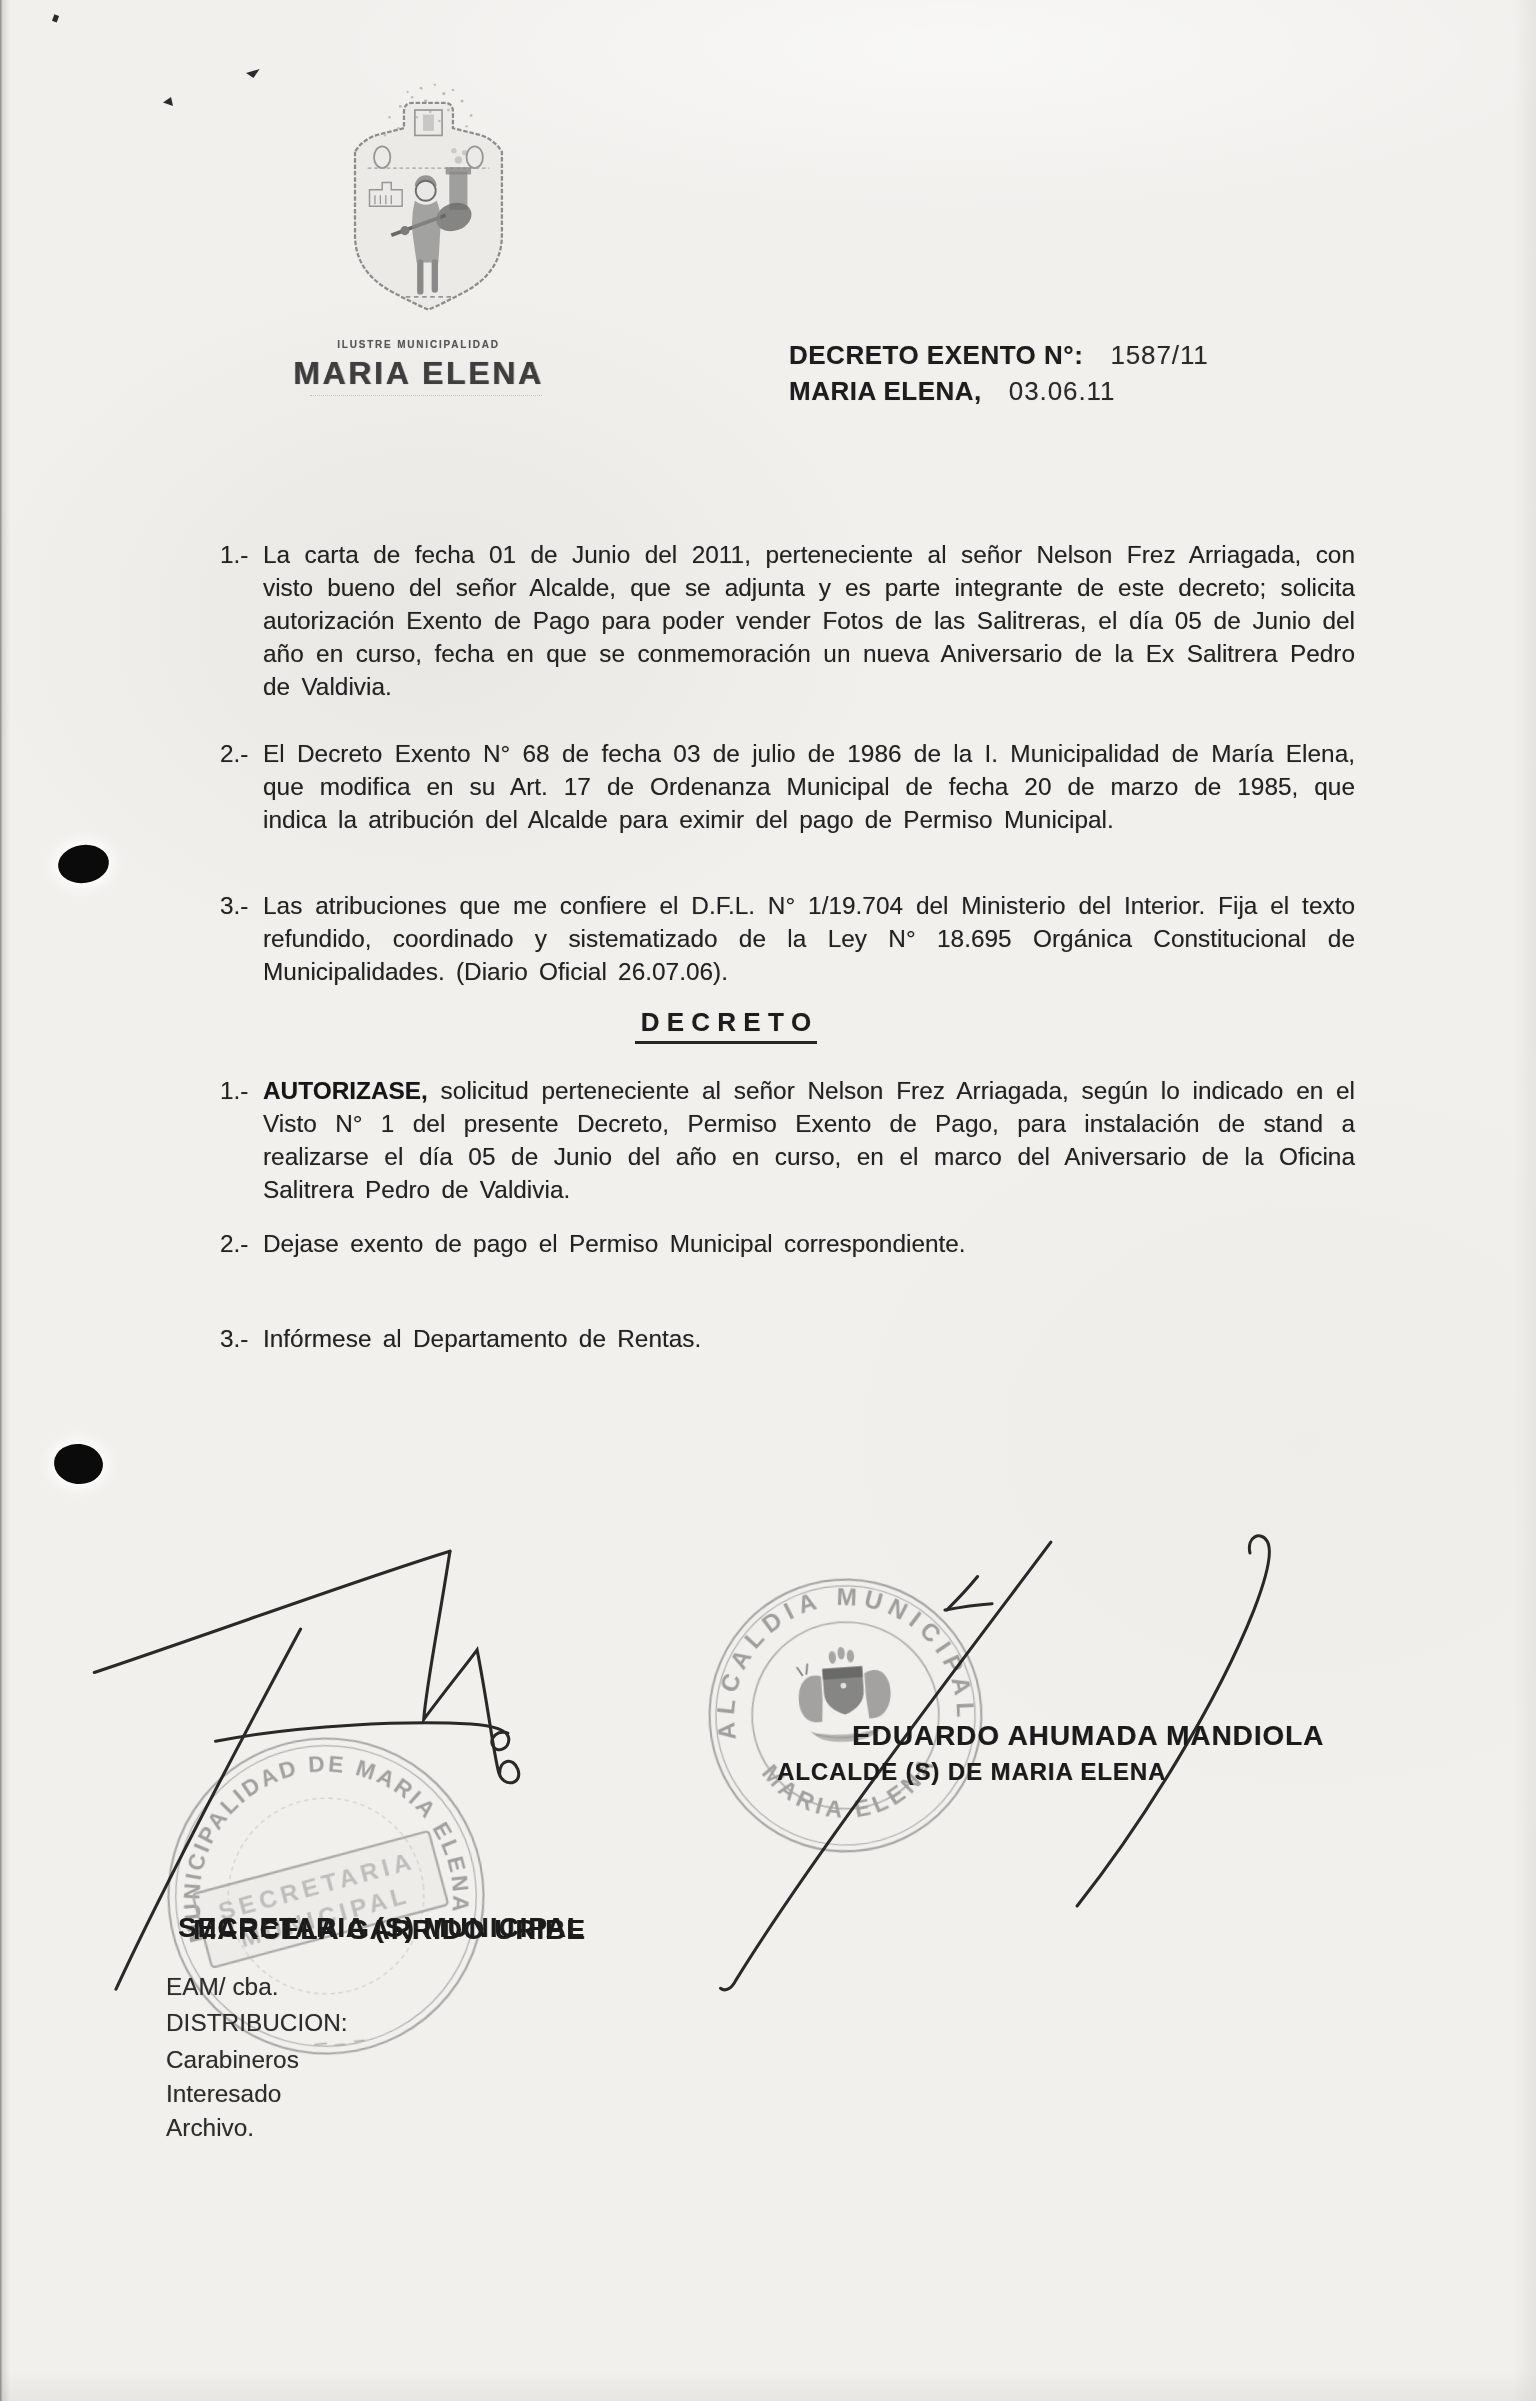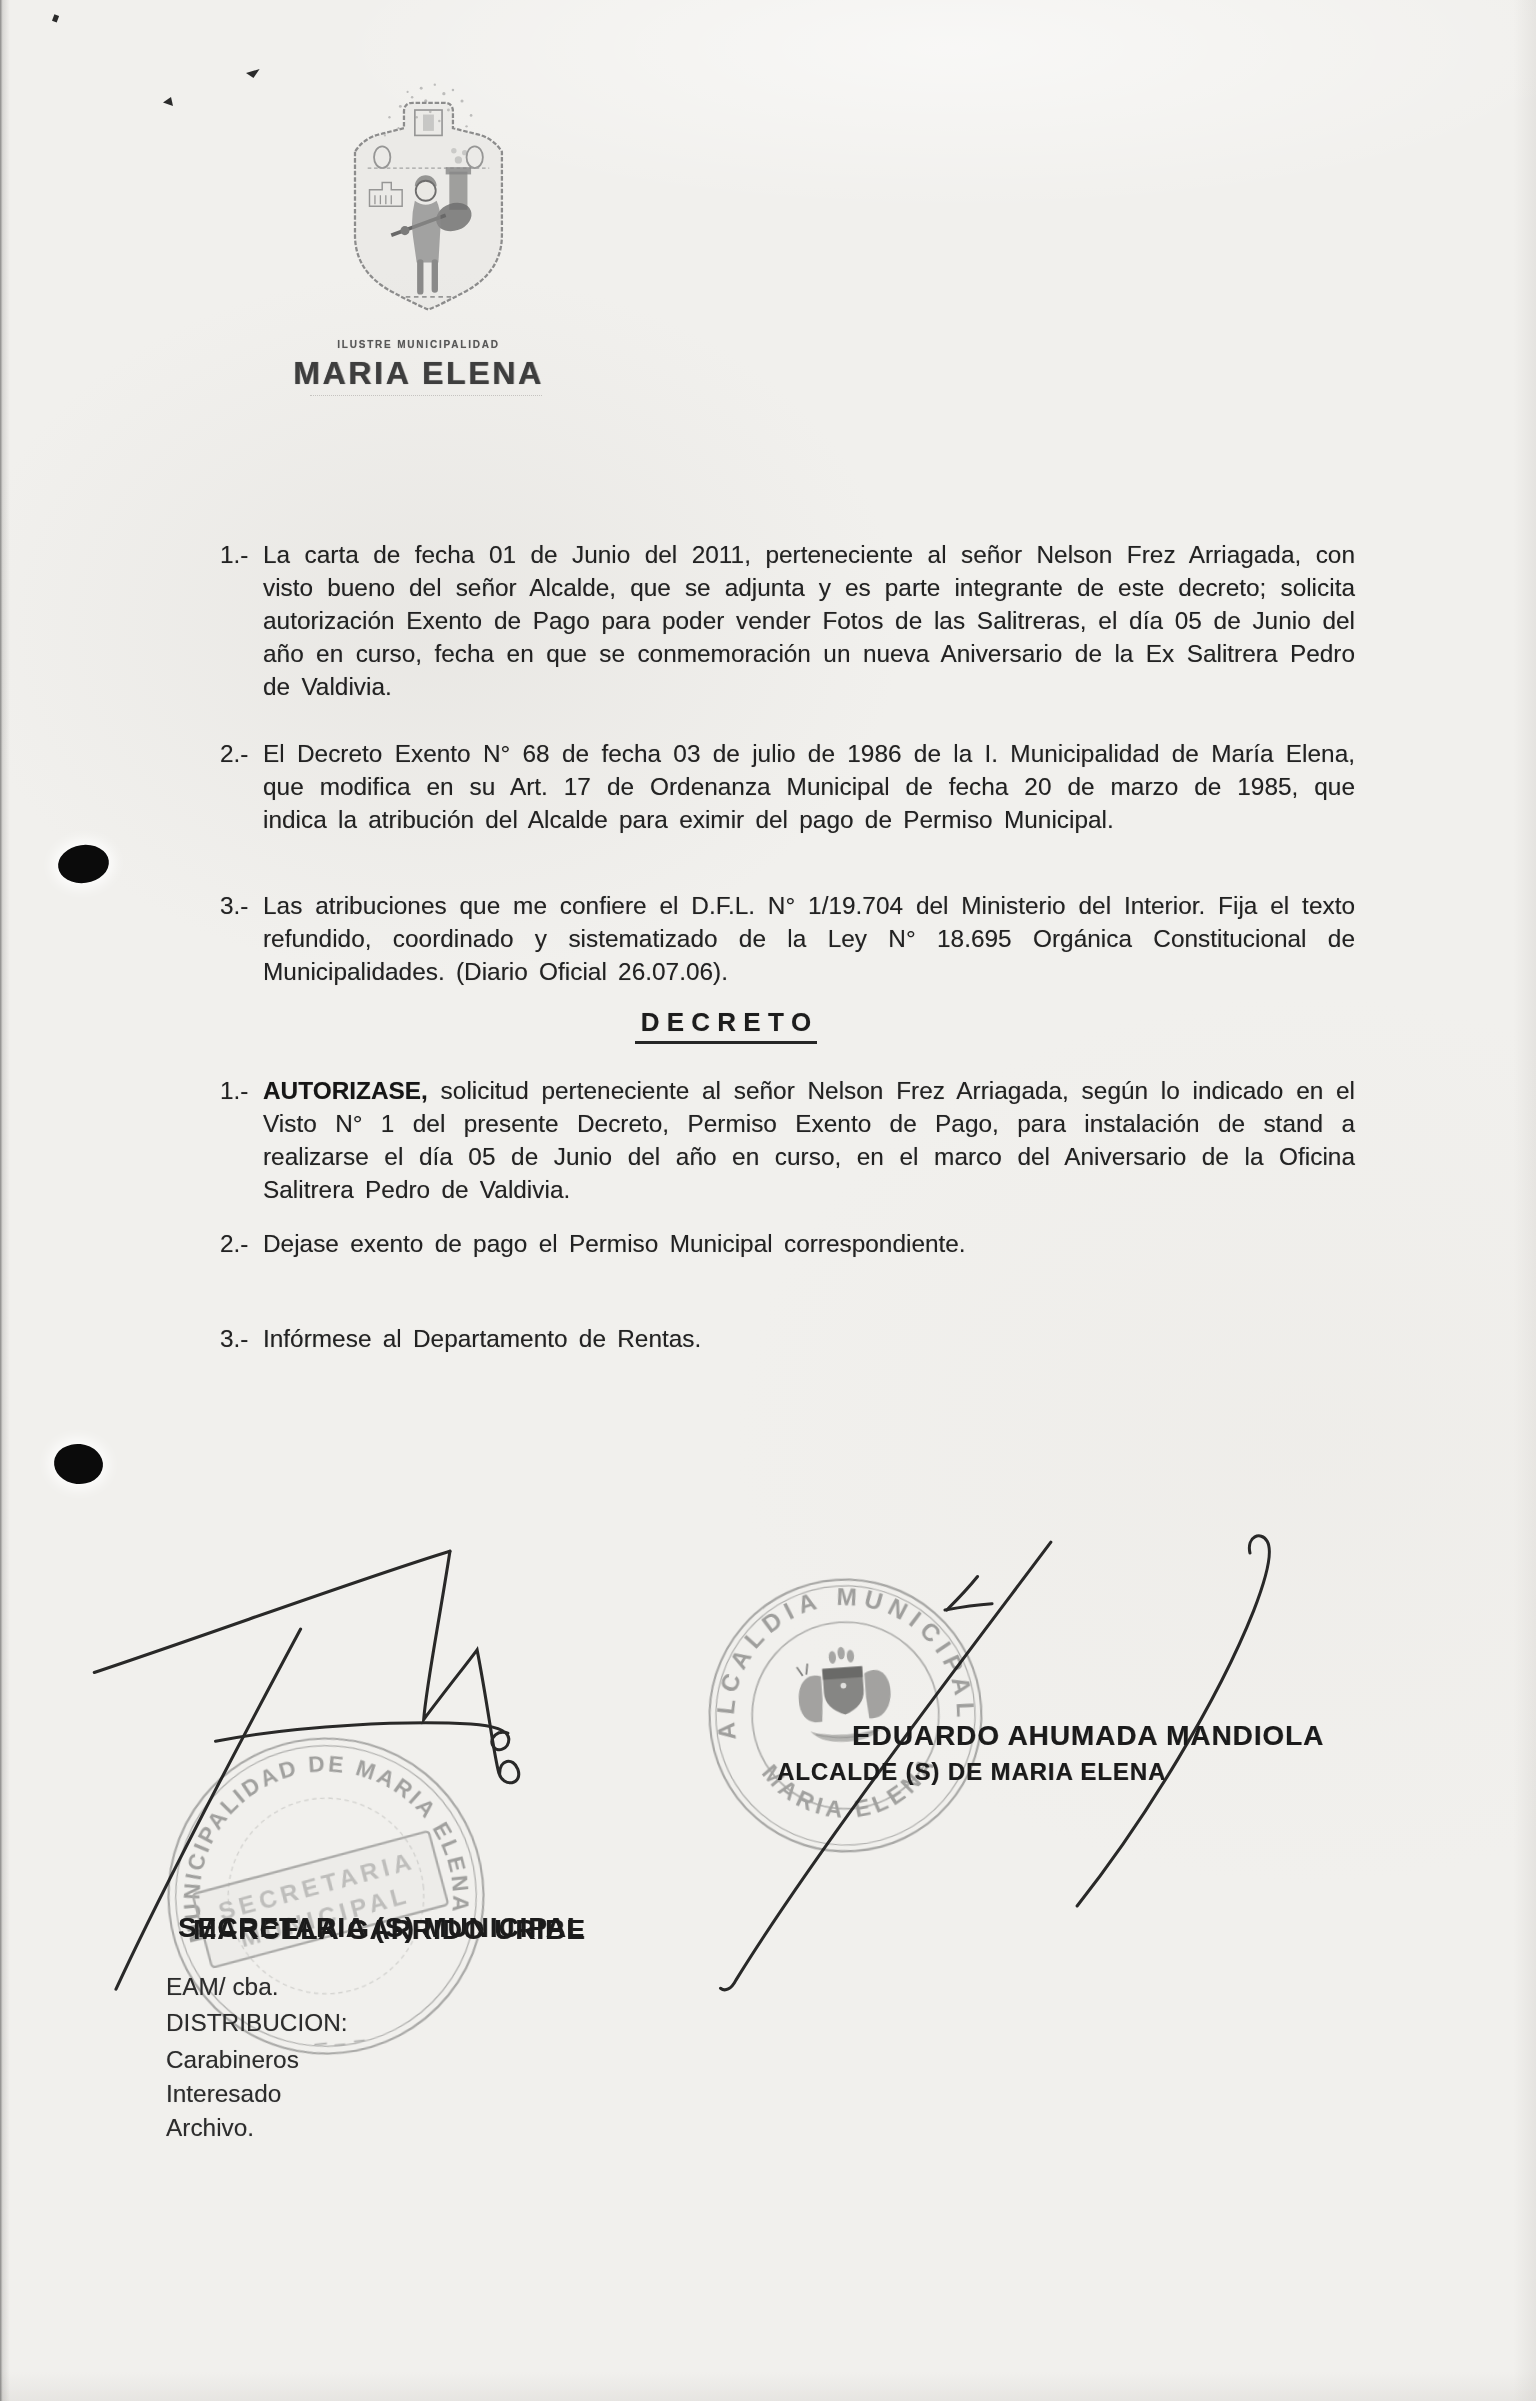--- a/index.html
+++ b/index.html
@@ -129,20 +129,28 @@
     <circle cx="77" cy="165" r="5" fill="#6b6b6b"></circle>
     <path d="M 88,132 Q 83,152 86,172 L 90,200 L 114,200 L 116,165 Q 118,145 112,132 Q 100,141 88,132 Z" fill="#7c7c7c" opacity="0.75"></path>
     <path d="M 94,200 V 232 M 110,200 V 230" stroke="#7c7c7c" stroke-width="7" stroke-linecap="round"></path>
     <path d="M 78,238 h 52" stroke="#8a8a8a" stroke-width="2" stroke-dasharray="5 4"></path>
   </svg>
 
   <div class="abs logo-org scan-text">ILUSTRE MUNICIPALIDAD</div>
   <div class="abs logo-name">MARIA ELENA</div>
   <div class="abs dotrow"></div>
 
+  <div class="abs hdr scan-text">
+    <div>
+      <span class="lbl">DECRETO EXENTO N°:</span><span class="val">1587/11</span>
+    </div>
+    <div>
+      <span class="lbl">MARIA ELENA,</span><span class="val">03.06.11</span>
+    </div>
+  </div>
 
 
   <div class="item scan-text" style="top:538px;">
     <span class="inum">1.-</span>
     <span class="itext">La carta de fecha 01 de Junio del 2011, perteneciente al señor Nelson Frez Arriagada, con visto bueno del señor Alcalde, que se adjunta y es parte integrante de este decreto; solicita autorización Exento de Pago para poder vender Fotos de las Salitreras, el día 05 de Junio del año en curso, fecha en que se conmemoración un nueva Aniversario de la Ex Salitrera Pedro de Valdivia.</span>
   </div>
   <div class="item scan-text" style="top:737px;">
     <span class="inum">2.-</span>
     <span class="itext">El Decreto Exento N° 68 de fecha 03 de julio de 1986 de la I. Municipalidad de María Elena, que modifica en su Art. 17 de Ordenanza Municipal de fecha 20 de marzo de 1985, que indica la atribución del Alcalde para eximir del pago de Permiso Municipal.</span>
   </div>

